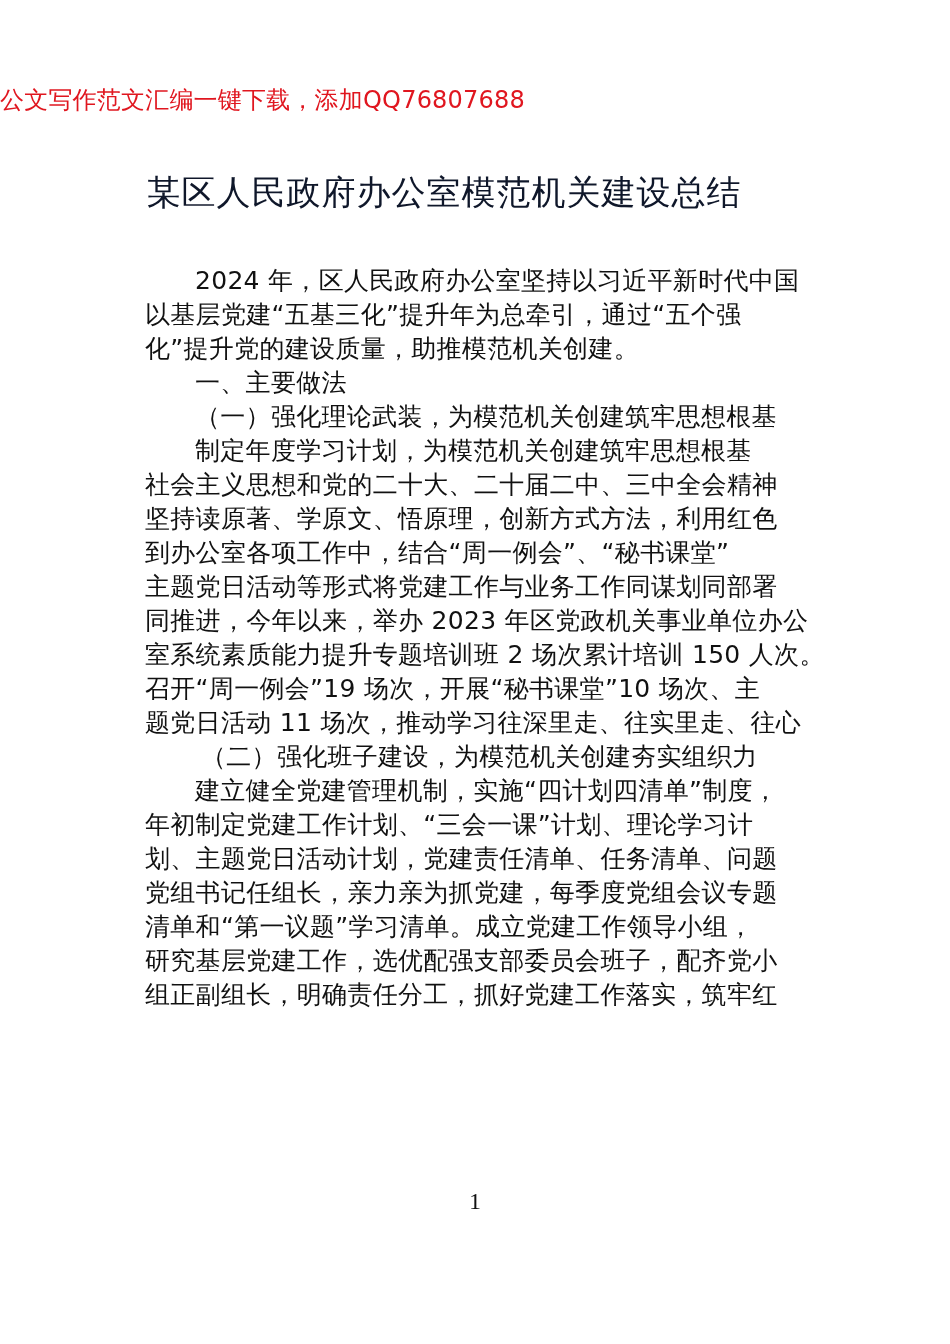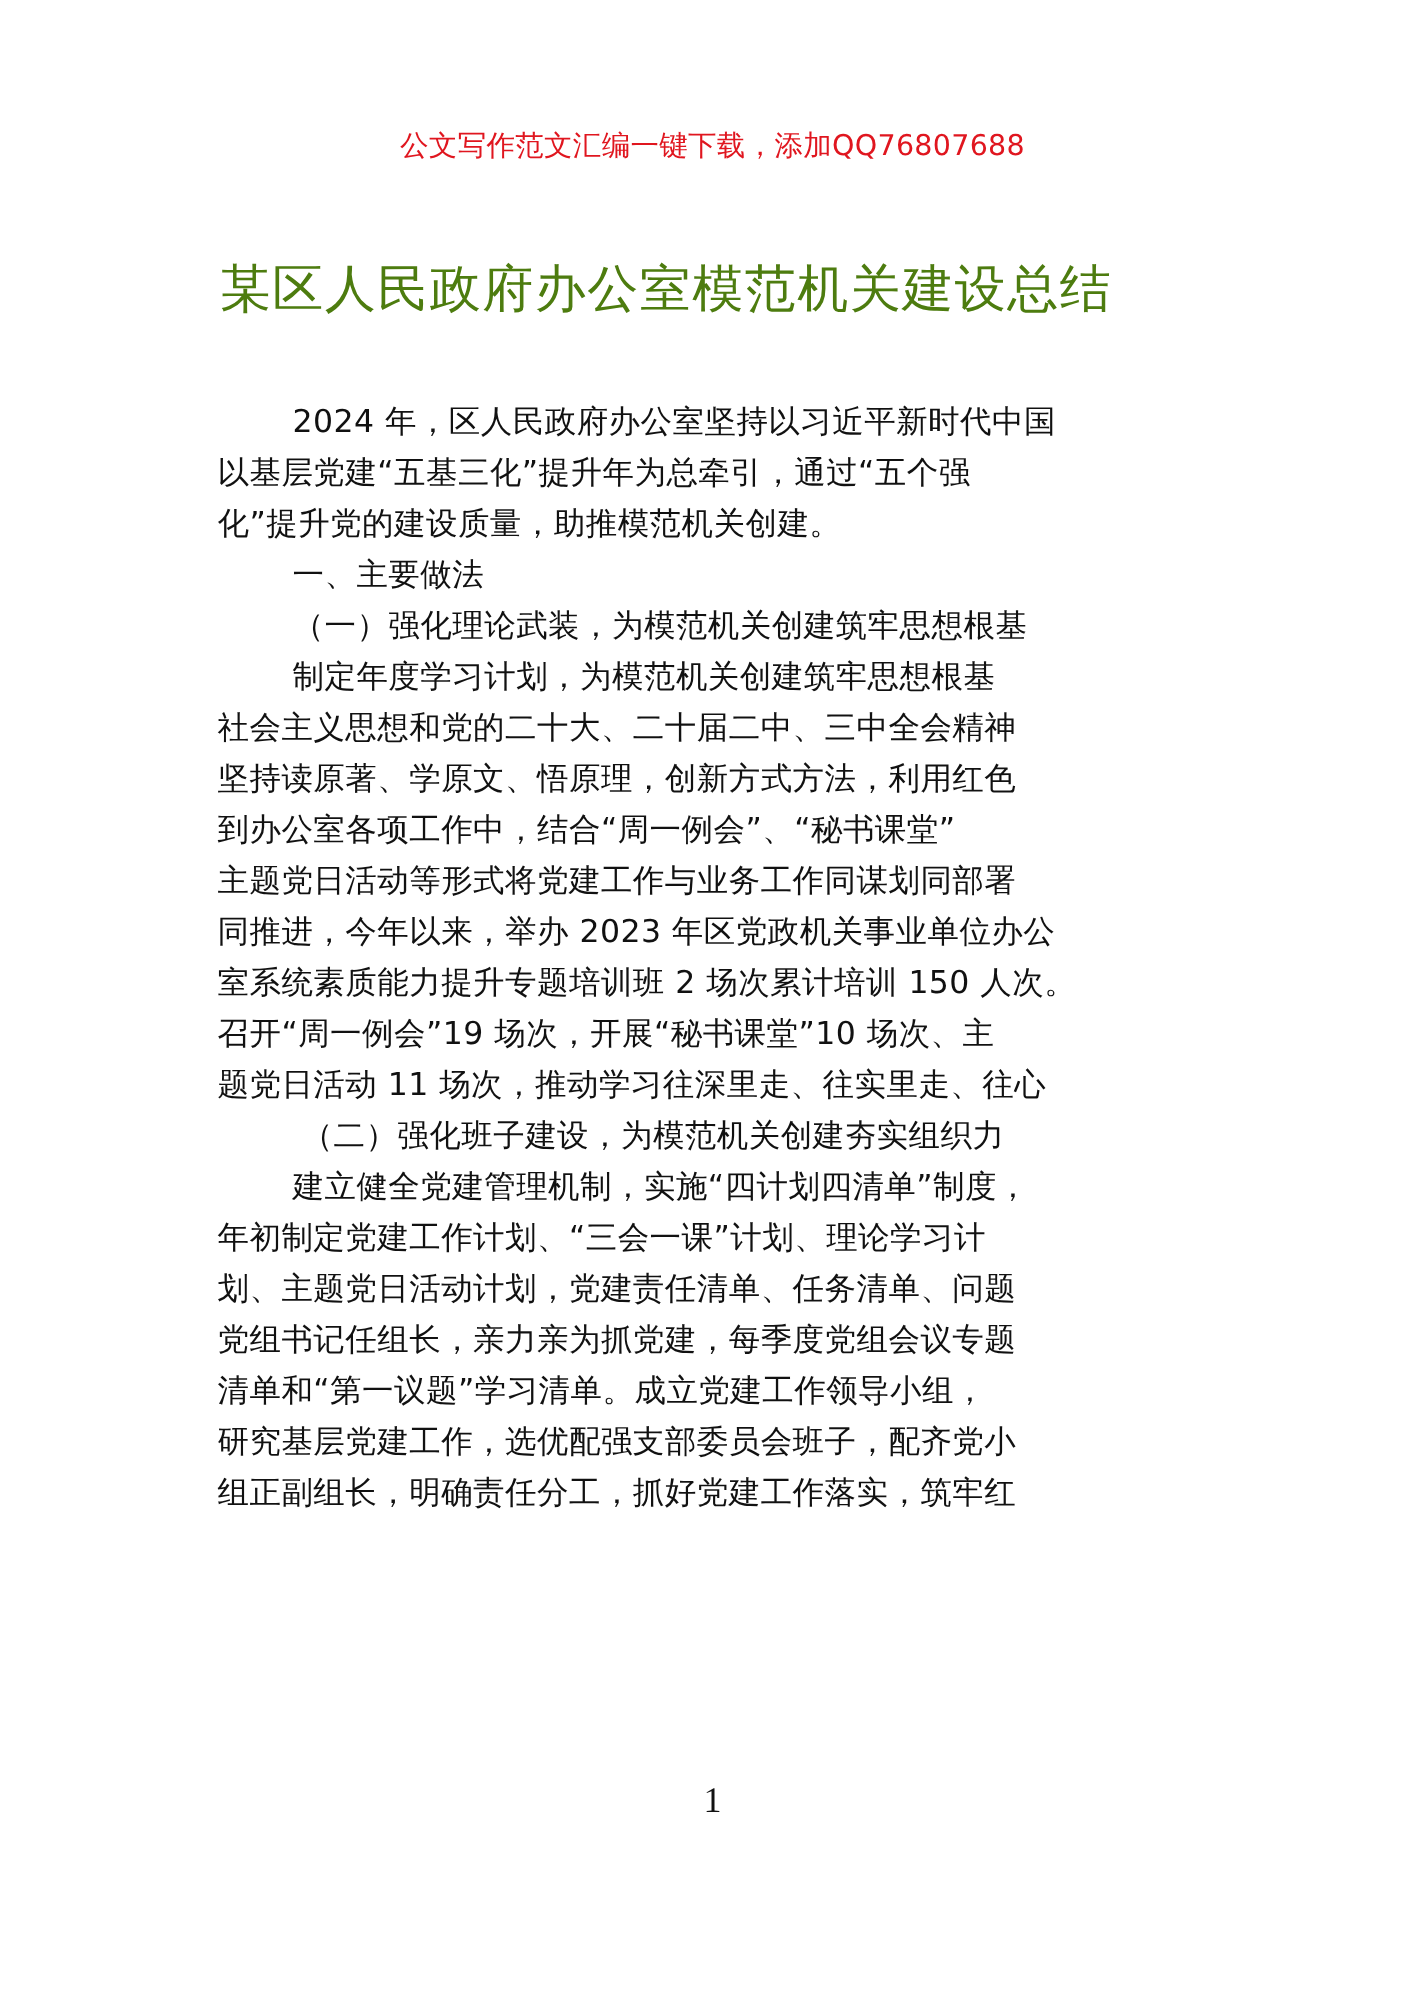--- a/index.html
+++ b/index.html
@@ -1,23 +1,23 @@
 <!DOCTYPE html>
 <html><head>
 <meta charset="utf-8">
 <style>
   html, body { margin: 0; padding: 0; background: #ffffff; }
   body { width: 950px; height: 1344px; position: relative; overflow: hidden;
          font-family: "DejaVu Sans", "Liberation Sans", sans-serif; color: #111; }
-  .banner { position: absolute; top: 84px; left: 0; width: 950px; text-align: center;
-            font-size: 19px; color: #e0161f; letter-spacing: 0.2px; }
+  .banner { position: absolute; top: 84px; left: 0; width: 950px; 
+            font-size: 24px; color: #e0161f; letter-spacing: 0.2px; }
   .title { position: absolute; top: 170px; left: 0; width: 888px; text-align: center;
-           font-size: 34px; color: #4d7c0f; letter-spacing: 1px; }
+           font-size: 34px; color: #0f172a; letter-spacing: 1px; }
   .body { position: absolute; top: 264px; left: 145px; width: 665px; }
-  .line { height: 34px; line-height: 34px; font-size: 21px; white-space: nowrap;
+  .line { height: 34px; line-height: 34px; font-size: 25px; white-space: nowrap;
           letter-spacing: 0.3px; }
   .indent { padding-left: 50px; }
   .indent-h { padding-left: 50px; }
   .indent-p { padding-left: 56px; }
   .pagenum { position: absolute; top: 1188px; left: 0; width: 950px; text-align: center;
              font-size: 24px; font-family: "Liberation Serif", "DejaVu Serif", serif; color: #111; }
 </style>
 </head>
 <body>
 

